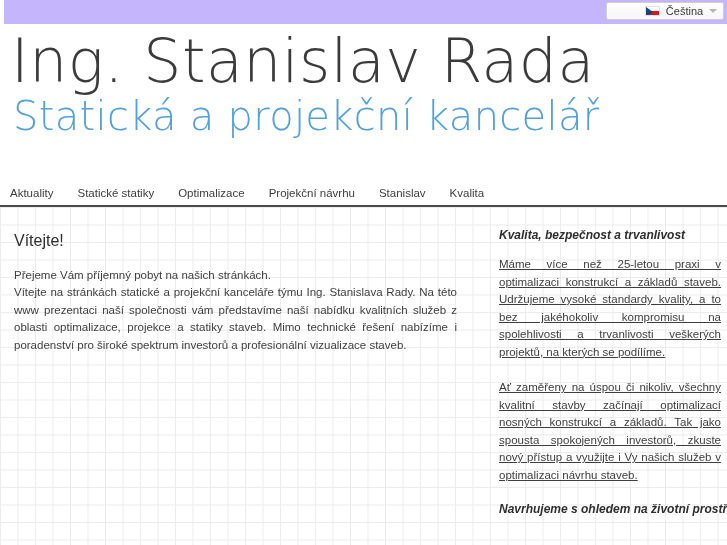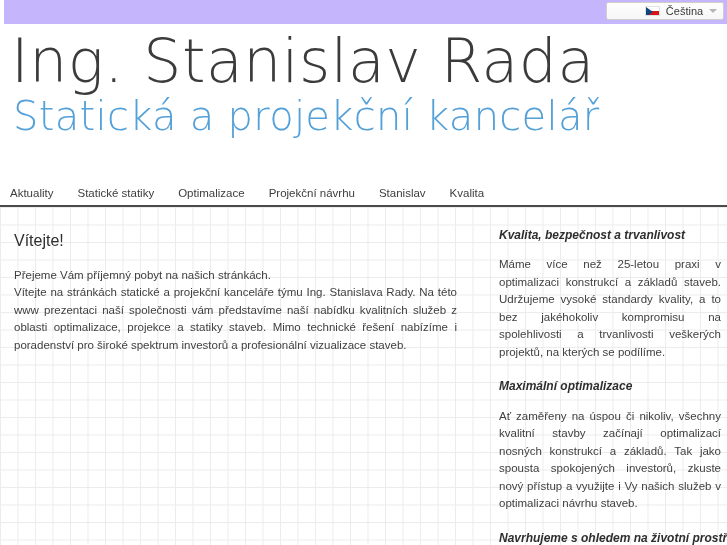--- a/index.html
+++ b/index.html
@@ -220,20 +220,21 @@
     margin: 0 0 14px 0;
     line-height: 1.2;
     white-space: nowrap;
   }
   .side-para {
     font-size: 11.5px;
     line-height: 17.5px;
     color: #3f3f3f;
     text-align: justify;
     margin: 0;
+    text-decoration: underline;
   }
 </style>
 </head>
 <body>
 
 <div class="lang-bar">
   <div class="lang-select">
     <span class="lang-inner">
       <span class="flag-cz">
         <span class="flag-top"></span>
@@ -270,21 +271,20 @@
       <p class="main-para last">Přejeme Vám příjemný pobyt na našich stránkách.</p>
       <p class="main-para">Vítejte na stránkách statické a projekční kanceláře týmu Ing. Stanislava Rady. Na této www prezentaci naší společnosti vám představíme naší nabídku kvalitních služeb z oblasti optimalizace, projekce a statiky staveb. Mimo technické řešení nabízíme i poradenství pro široké spektrum investorů a profesionální vizualizace staveb.</p>
     </section>
 
     <aside class="col-side">
       <div class="side-section">
         <h2 class="side-title">Kvalita, bezpečnost a trvanlivost</h2>
         <p class="side-para">Máme více než 25-letou praxi v optimalizaci konstrukcí a základů staveb. Udržujeme vysoké standardy kvality, a to bez jakéhokoliv kompromisu na spolehlivosti a trvanlivosti veškerých projektů, na kterých se podílíme.</p>
       </div>
       <div class="side-section">
-        <h2 class="side-title">Maximální optimalizace</h2>
         <p class="side-para">Ať zaměřeny na úspou či nikoliv, všechny kvalitní stavby začínají optimalizací nosných konstrukcí a základů. Tak jako spousta spokojených investorů, zkuste nový přístup a využijte i Vy našich služeb v optimalizaci návrhu staveb.</p>
       </div>
       <div class="side-section">
         <h2 class="side-title">Navrhujeme s ohledem na životní prostředí</h2>
 
       </div>
     </aside>
 
   </div>
 </div>

